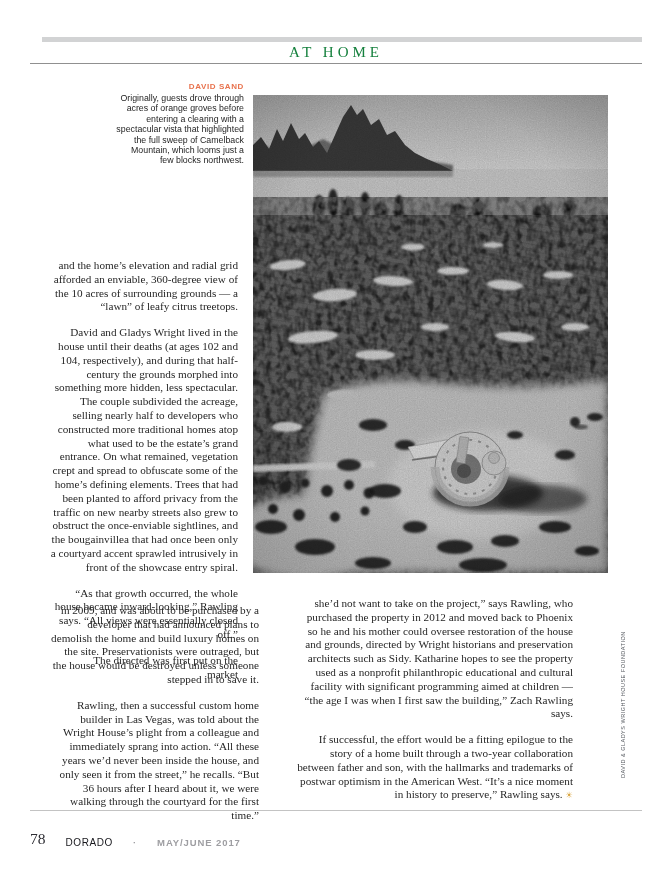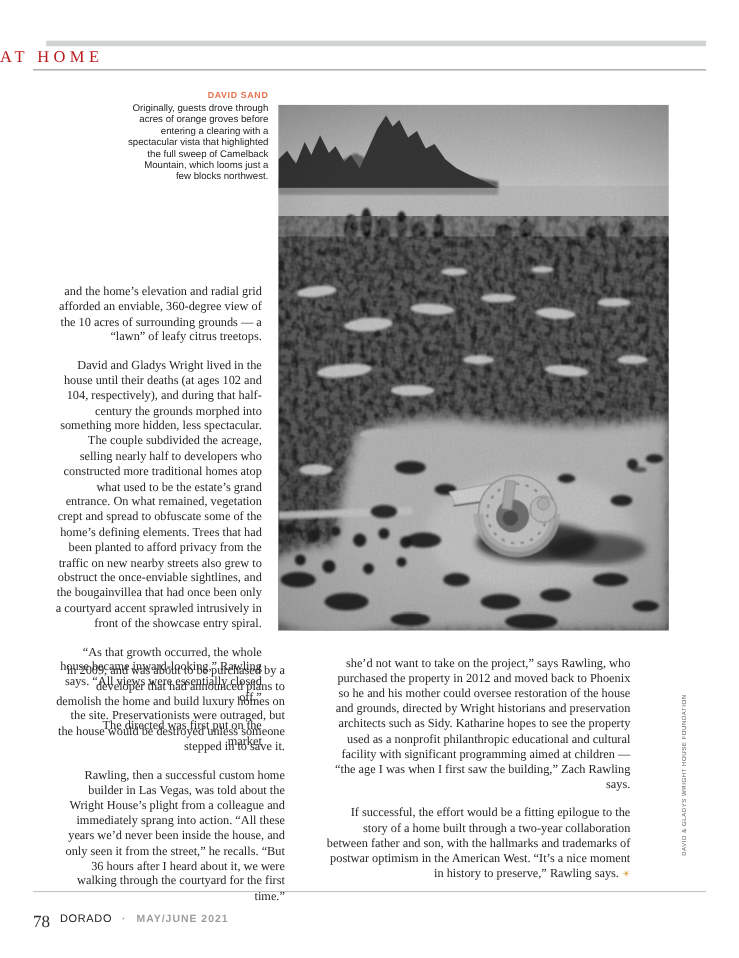--- a/index.html
+++ b/index.html
@@ -1,23 +1,23 @@
 <!DOCTYPE html>
 <html><head>
 <meta charset="utf-8">
 <style>
   html,body{margin:0;padding:0;background:#ffffff;}
   #page{position:relative;width:672px;height:871px;background:#ffffff;overflow:hidden;
         font-family:"Liberation Serif",serif;}
 
   
   .top-bar{position:absolute;left:42px;top:37px;width:600px;height:5px;background:#d2d3d4;}
-  .section-title{position:absolute;left:0;top:44px;width:672px;text-align:left;
+  .section-title{position:absolute;left:0;top:44px;width:672px;text-align:center;
         font-family:"Liberation Serif",serif;font-size:15px;letter-spacing:4px;
-        color:#b91c1c;font-weight:400;}
+        color:#15803d;font-weight:400;}
   .header-rule{position:absolute;left:30px;top:63px;width:612px;height:1px;background:#909090;}
 
   
   .caption{position:absolute;left:116px;top:82px;width:128px;text-align:right;
         font-family:"Liberation Sans",sans-serif;}
   .caption-kicker{font-size:8px;font-weight:bold;letter-spacing:0.6px;color:#e8724d;margin:0 0 2px 0;}
   .caption-body{font-size:8.8px;line-height:10.4px;font-weight:normal;color:#1e1e1e;margin:0;}
 
   
   .photo{position:absolute;left:253px;top:95px;width:355px;height:478px;overflow:hidden;}
@@ -32,21 +32,21 @@
   .col-narrow{left:38px;top:247px;width:212px;}
   .col-left-wide{left:38px;top:592px;width:233px;}
   .col-right{left:284px;top:585px;width:301px;}
   .para{margin:12px;font-family:"Liberation Serif",serif;font-size:11.2px;line-height:13.8px;
         color:#262626;text-align:right;}
   .para.indent{text-indent:11px;}
   .end-mark{color:#d9a43c;font-family:"DejaVu Sans",sans-serif;font-size:8.5px;}
 
   
   .footer-rule{position:absolute;left:30px;top:810px;width:612px;height:1px;background:#c3c3c3;}
-  .footer{position:absolute;left:30px;top:830px;display:flex;align-items:flex-start;gap:9px;}
+  .footer{position:absolute;left:30px;top:830px;display:flex;align-items:flex-end;gap:20px;}
   .page-number{font-family:"Liberation Serif",serif;font-size:15.5px;color:#2d2d33;}
   .magazine{font-family:"Liberation Sans",sans-serif;font-weight:normal;font-size:10px;
         letter-spacing:0.6px;color:#17171c;}
   .issue{font-family:"Liberation Sans",sans-serif;font-weight:bold;font-size:9.5px;
         letter-spacing:0.9px;color:#9e9ea2;}
 </style>
 </head>
 <body>
 
 <div id="page">
@@ -221,16 +221,16 @@
   <div class="col col-right">
       <p class="para">she’d not want to take on the project,” says Rawling, who purchased the property in 2012 and moved back to Phoenix so he and his mother could oversee restoration of the house and grounds, directed by Wright historians and preservation architects such as Sidy. Katharine hopes to see the property used as a nonprofit philanthropic educational and cultural facility with significant programming aimed at children — “the age I was when I first saw the building,” Zach Rawling says.</p>
       <p class="para indent">If successful, the effort would be a fitting epilogue to the story of a home built through a two-year collaboration between father and son, with the hallmarks and trademarks of postwar optimism in the American West. “It’s a nice moment in history to preserve,” Rawling says.<span class="end-mark"> ☀</span></p>
     </div>
 
   <div class="footer-rule"></div>
   <div class="footer">
     <span class="page-number">78</span>
     <span class="magazine">DORADO</span>
     <span class="issue">·</span>
-    <span class="issue">MAY/JUNE 2021</span>
+    <span class="issue">MAY/JUNE 2017</span>
   </div>
 
 </div>
 
 </body></html>

